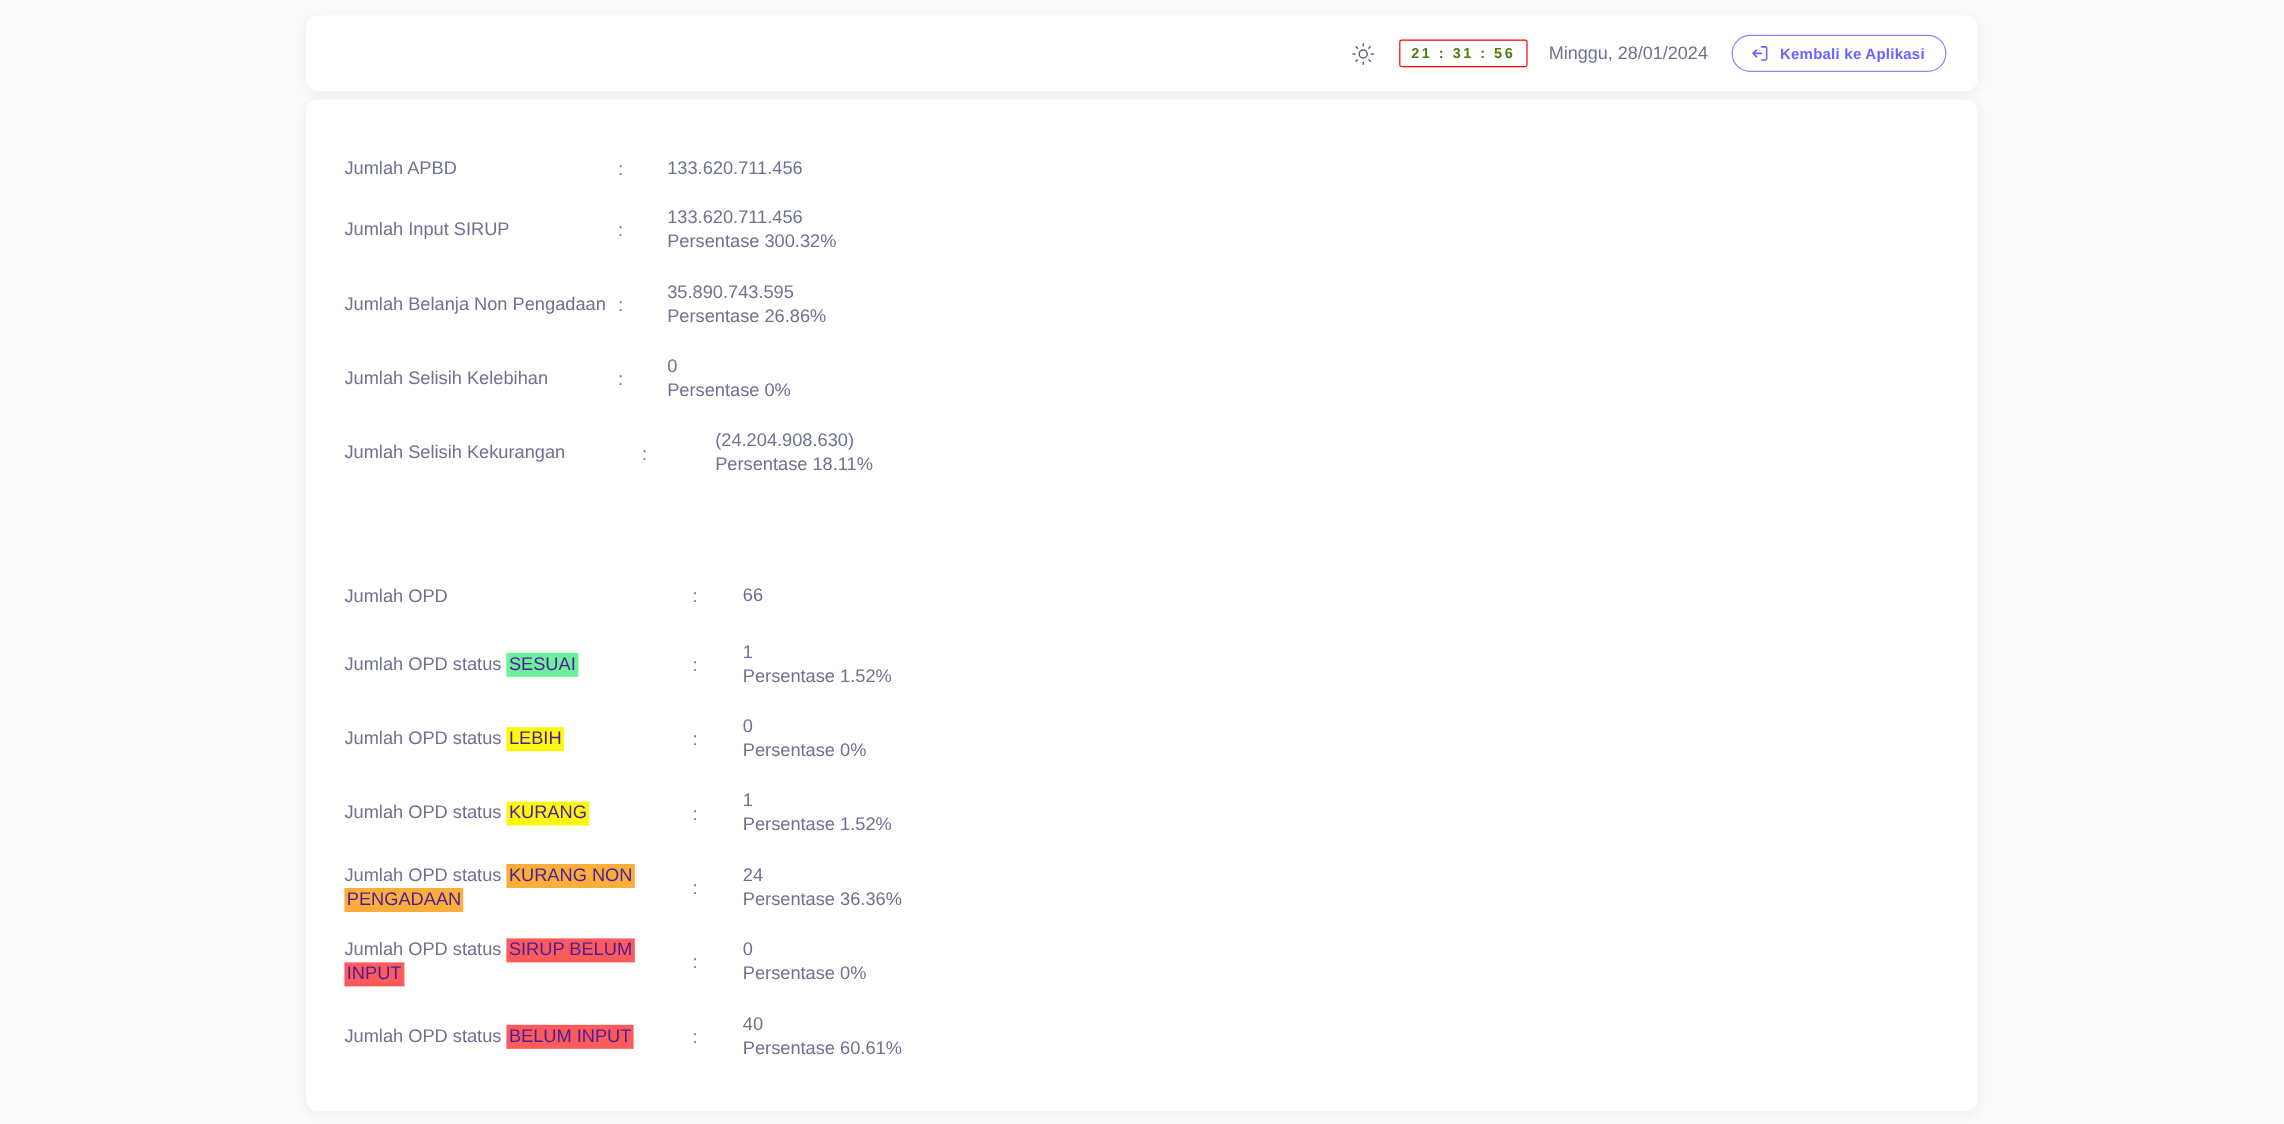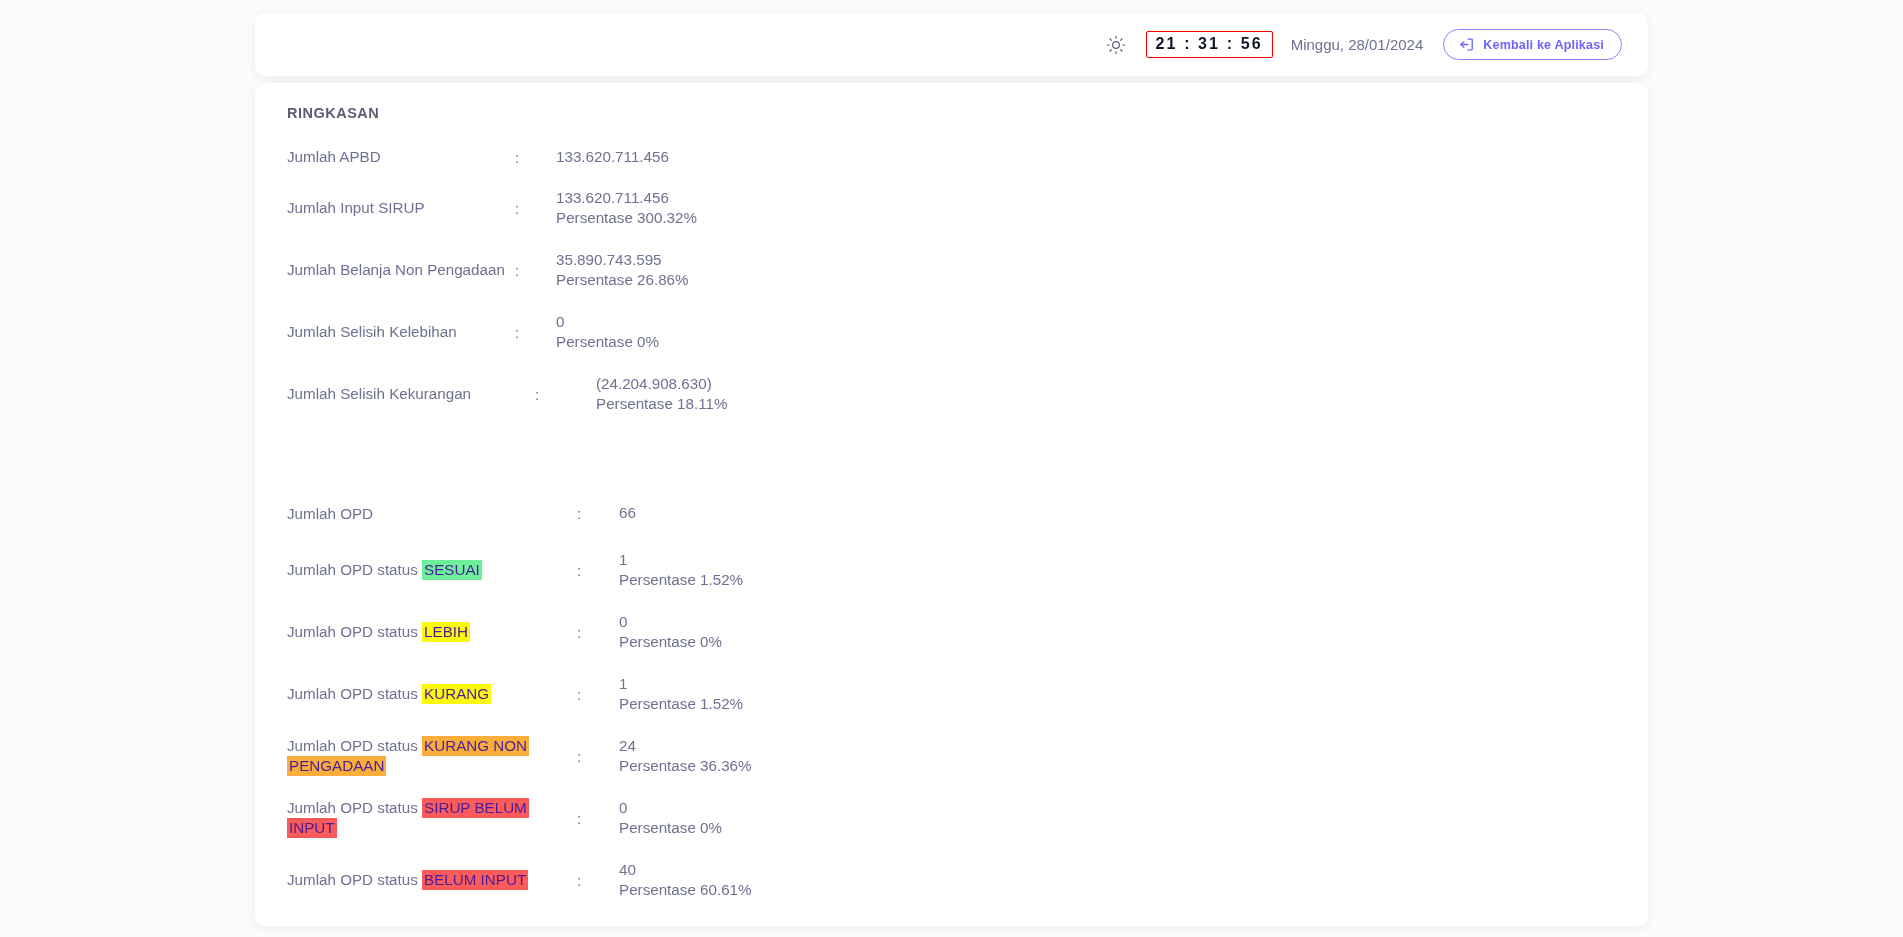--- a/index.html
+++ b/index.html
@@ -67,23 +67,23 @@
     height: 20px;
     margin-right: 20px;
     display: block;
   }
 
   .timer-box {
     border: 1.6px solid #ff0000;
     border-radius: 2px;
     padding: 4px 9px 5px 9px;
     font-family: "Liberation Sans", sans-serif;
-    font-size: 16px;
+    font-size: 12px;
     font-weight: bold;
-    color: #0f172a;
+    color: #4d7c0f;
     letter-spacing: 2.1px;
     line-height: 1;
     white-space: nowrap;
   }
 
   .header-date {
     margin-left: 18px;
     font-size: 15px;
     color: #6e7191;
     white-space: nowrap;
@@ -231,21 +231,20 @@
           </svg>
         </span>
         <span class="back-btn-label">Kembali ke Aplikasi</span>
       </div>
 
     </div>
   </div>
 
   <div class="main-card">
 
-    <div class="section-title">RINGKASAN</div>
 
     <div class="block-one">
 
       <div class="row row-apbd">
         <div class="row-label">Jumlah APBD</div>
         <div class="row-colon">:</div>
         <div class="row-value">
           <span class="value-main">133.620.711.456</span>
         </div>
       </div>

